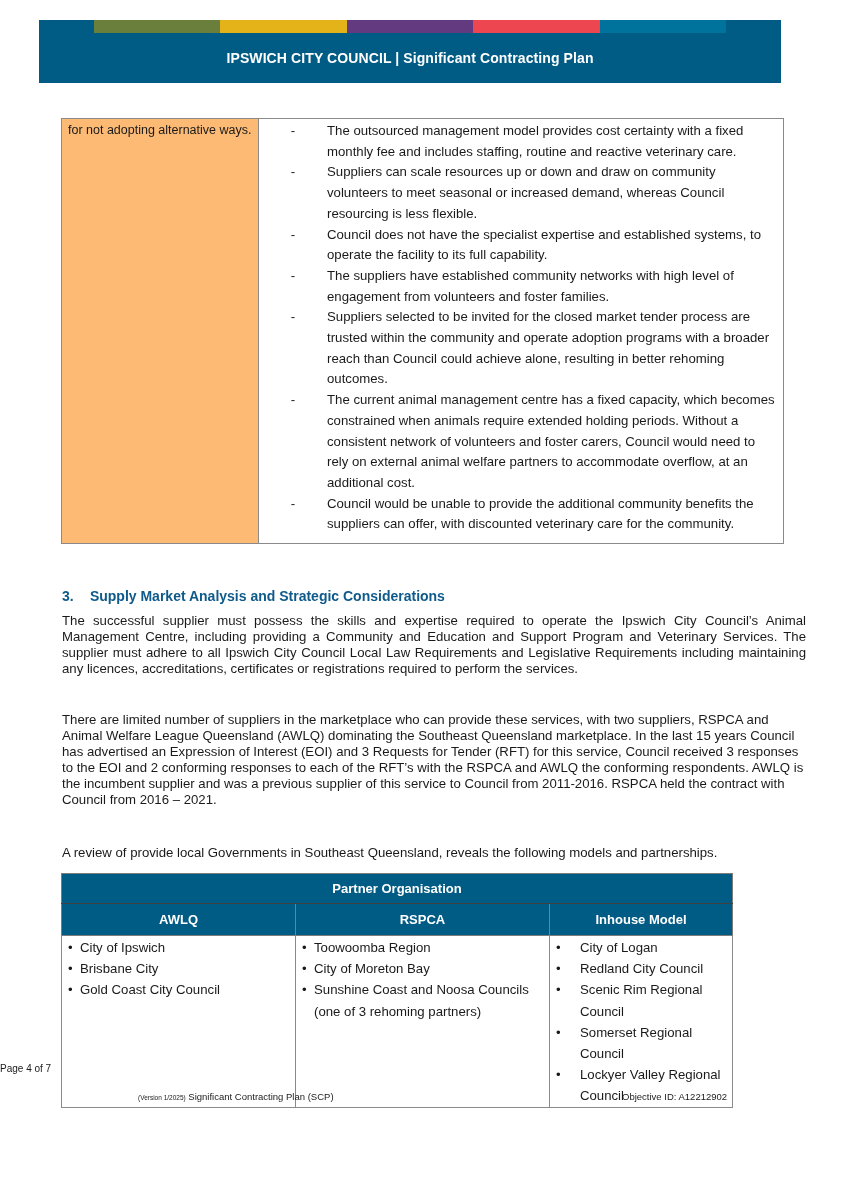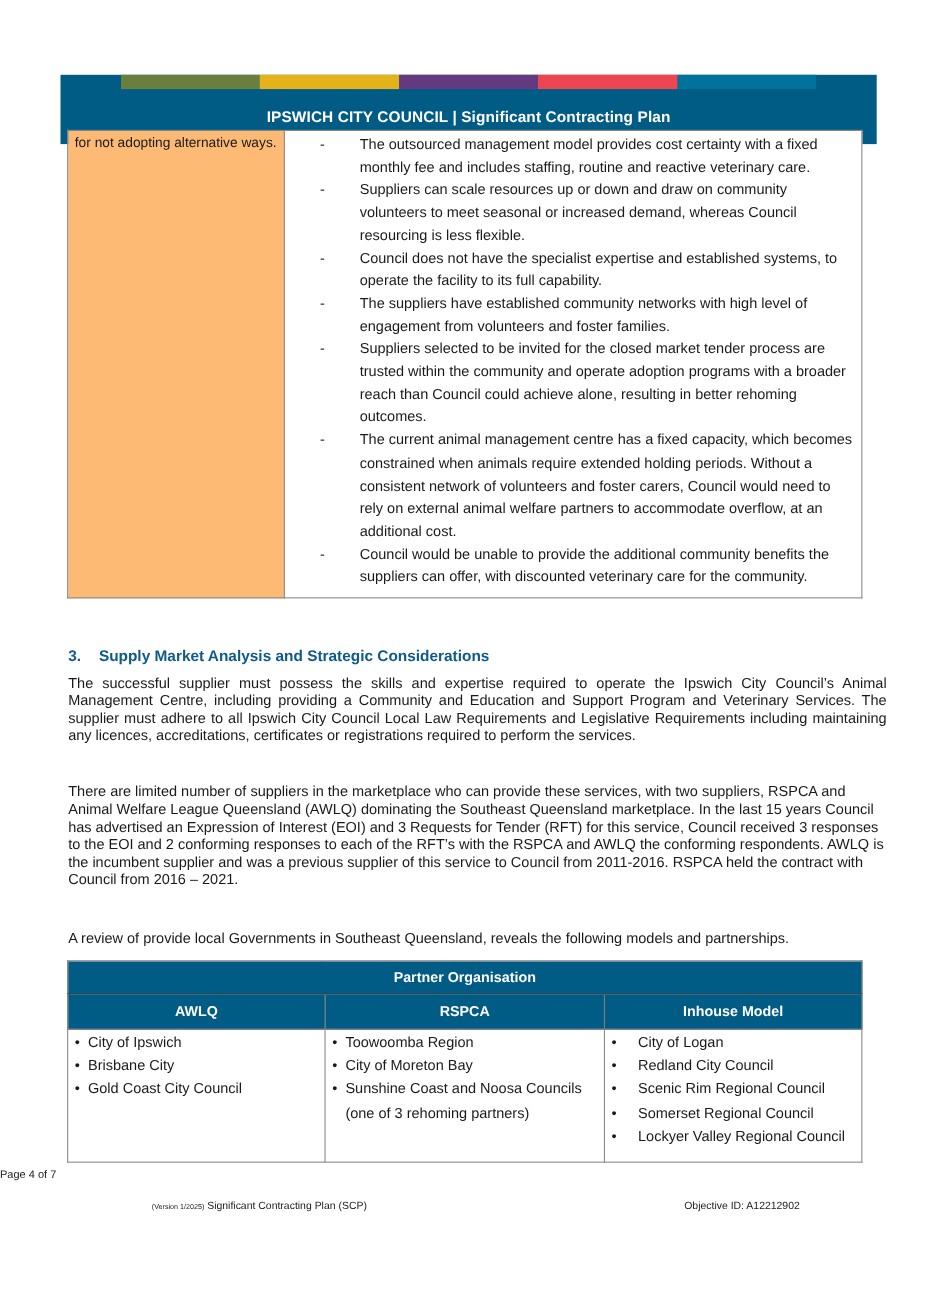--- a/index.html
+++ b/index.html
@@ -1,23 +1,22 @@
 <!DOCTYPE html>
 <html><head>
   <meta charset="utf-8">
   <style>
     html, body { margin: 0; padding: 0; }
     body {
       width: 843px; height: 1194px; background: #ffffff; position: relative;
       font-family: "Liberation Sans", sans-serif; color: #1a1a1a; overflow: hidden;
     }
     .header-band {
-      position: absolute; left: 55px; top: 20px; width: 742px; height: 63px;
+      position: absolute; left: 39px; top: 20px; width: 742px; height: 63px;
       background: #005b85;
-      margin-top: 48px;
     }
     .color-bars { position: absolute; left: 55px; top: 0; height: 13px; display: flex; }
     .color-bars .bar { width: 126.4px; height: 13px; }
     .header-title {
       position: absolute; left: 0; right: 0; top: 30px; text-align: center;
       color: #ffffff; font-weight: bold; font-size: 14px; letter-spacing: 0.1px;
     }
     table { border-collapse: collapse; }
     .just-table {
       position: absolute; left: 61px; top: 118px; width: 723px;
@@ -35,21 +34,21 @@
     }
     .section-heading .num { display: inline-block; width: 24px; }
     .para {
       position: absolute; left: 62px; width: 744px; font-size: 13.2px; line-height: 16px;
       text-align: justify;
     }
     .p1 { top: 613px; }
     .p2 { top: 712px; text-align: left; }
     .p3 { top: 845px; text-align: left; }
     .partner-table {
-      position: absolute; left: 61px; top: 873px; width: 723px; font-size: 13.2px;
+      position: absolute; left: 61px; top: 873px; width: 672px; font-size: 13.2px;
     }
     .partner-table th {
       background: #005b85; color: #ffffff; font-weight: bold; border: 1px solid #7d7d7d;
       text-align: center; font-size: 13px;
     }
     .partner-table th.group { height: 27px; border-bottom: 1.5px solid #404040; }
     .partner-table th.col { height: 29px; }
     .partner-table td {
       border: 1.5px solid #8a8a8a; vertical-align: top; padding: 1px 6px 0 6px; height: 119px; line-height: 21.2px;
     }

